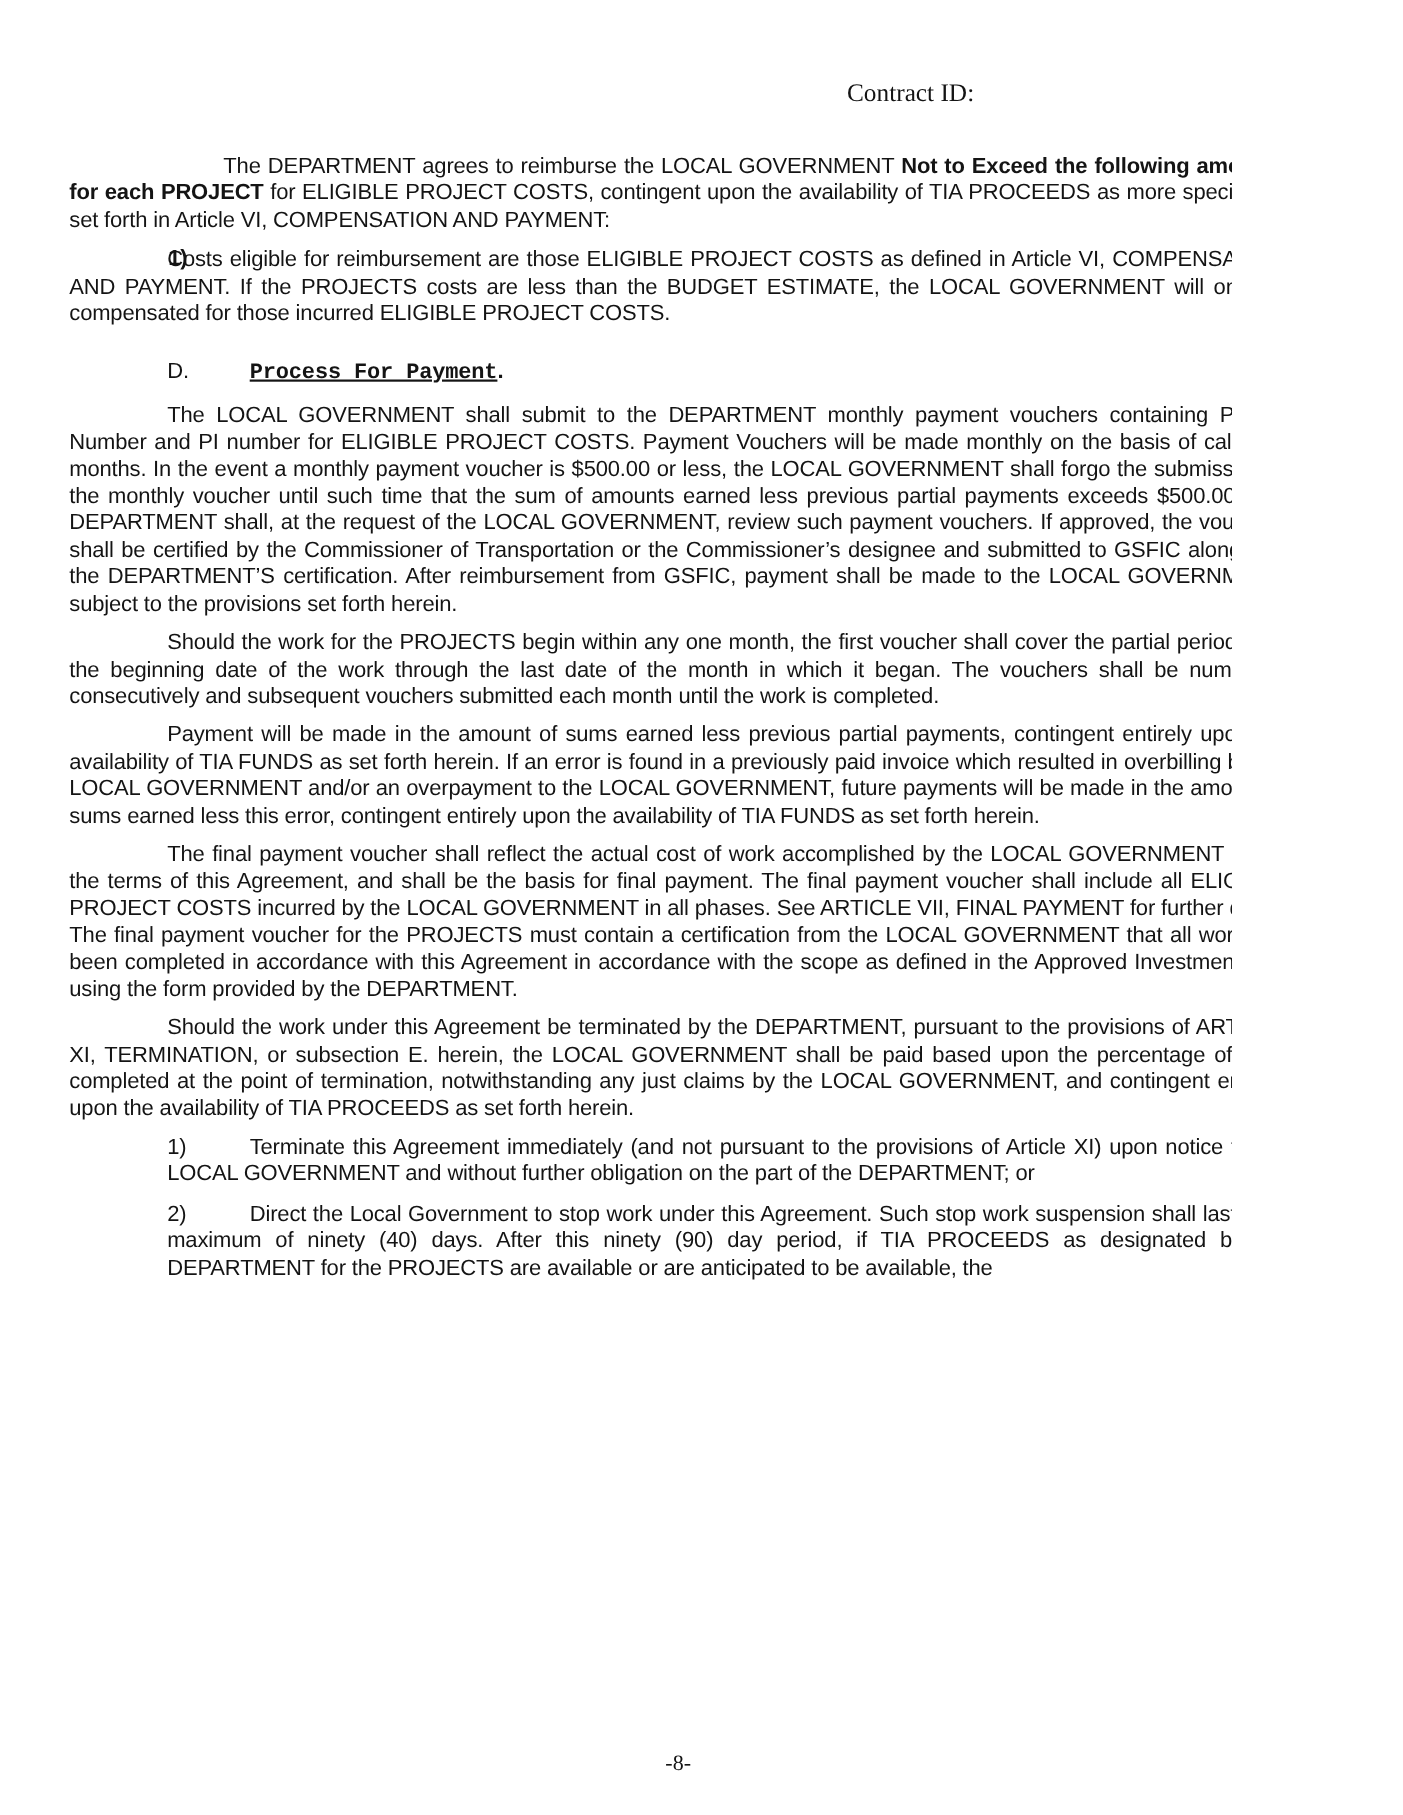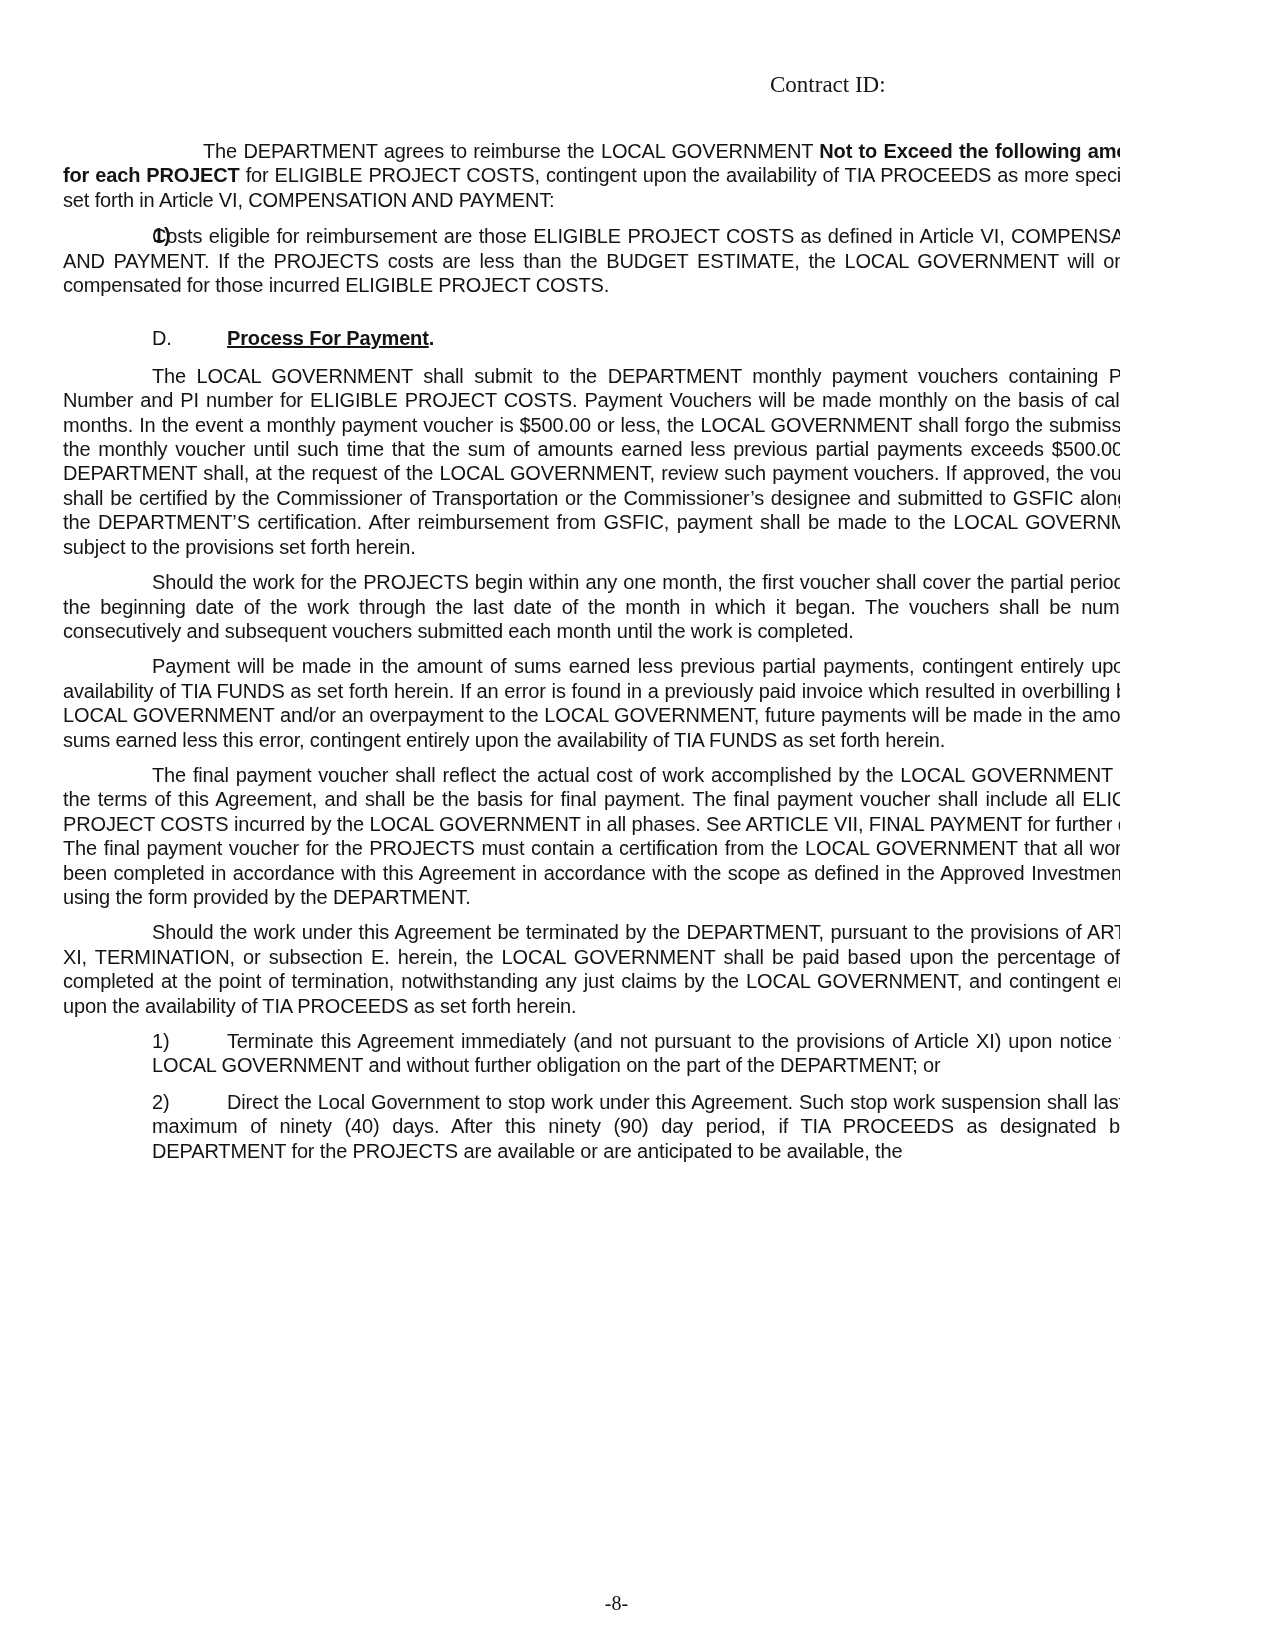--- a/index.html
+++ b/index.html
@@ -60,20 +60,21 @@
     margin: 29px 0 13px 0;
   }
   .heading .hletter {
     display: inline-block;
     width: 75px;
     margin-left: 89px;
   }
   .heading .htitle {
     font-weight: bold;
     text-decoration: underline;
+    font-family: Liberation Mono, monospace;
   }
   .heading .hperiod {
     font-weight: bold;
   }
   .heading.tight {
     margin: 24px 0 13px 0;
   }
   .item-bottom {
     margin: 0 0 12px 89px;
     text-align: justify;

